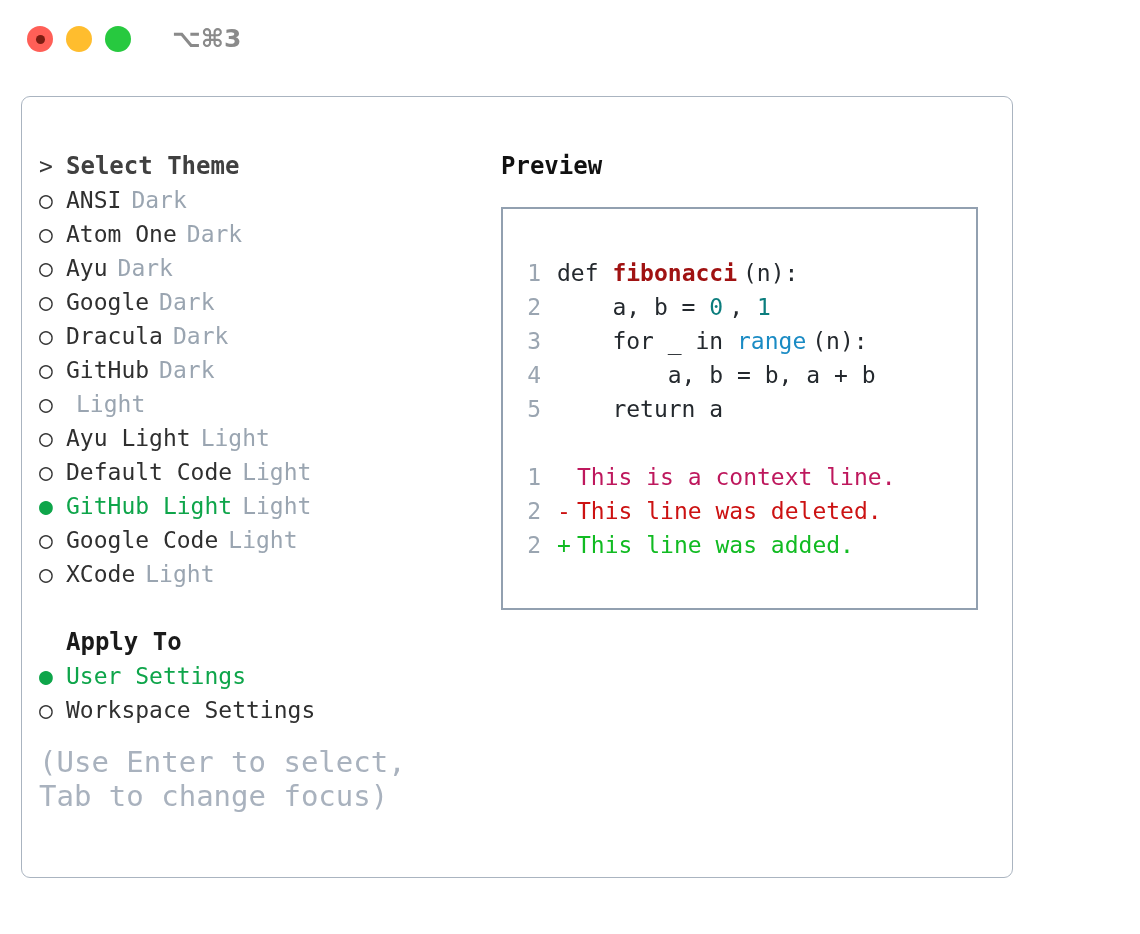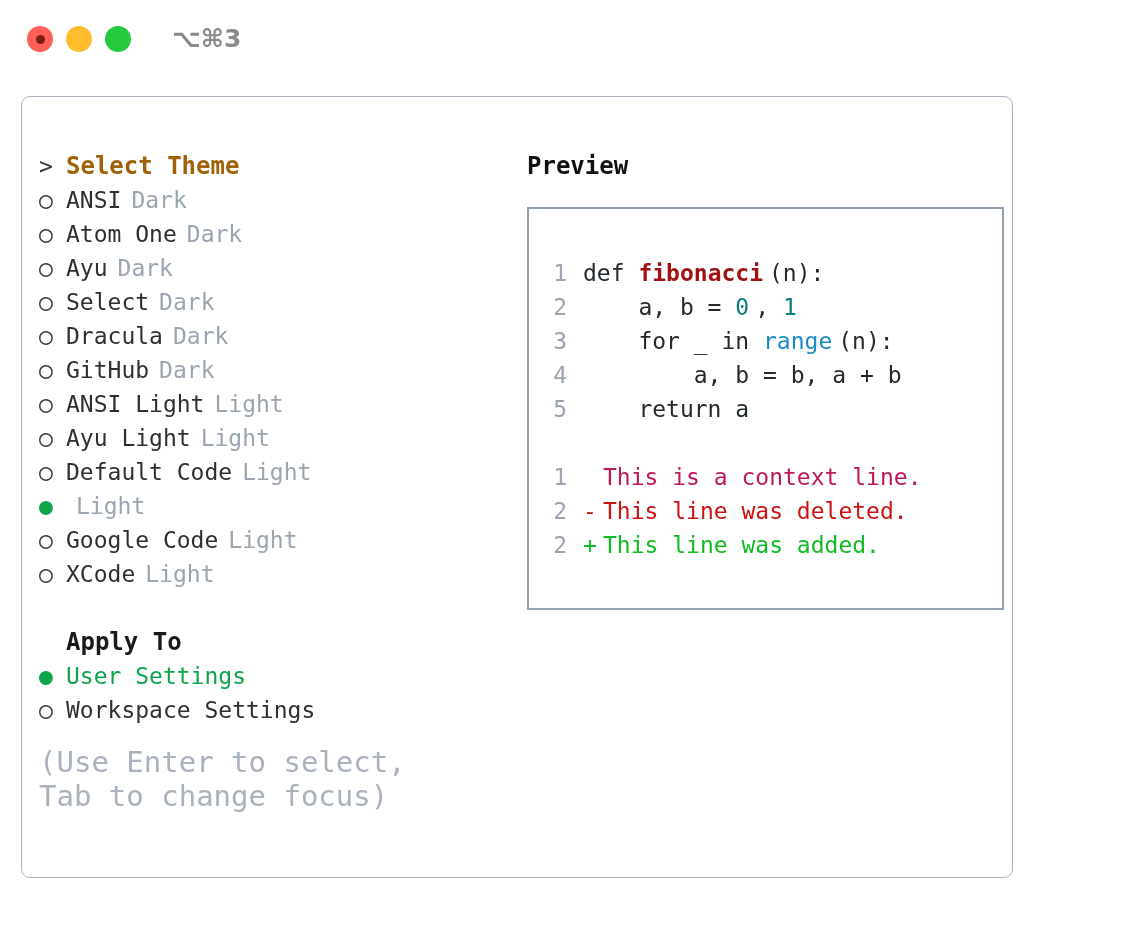--- a/index.html
+++ b/index.html
@@ -116,21 +116,21 @@
     flex: 0 0 27px;
     text-align: left;
     font-size: 23px;
     color: #3a3a3a;
   }
   .marker.sel { color: #0ea54a; }
   .marker.blank { color: transparent; }
 
   .section-title {
     font-weight: 700;
-    color: #a16207;
+    color: #404040;
     font-size: 24px;
   }
   .section-title.plain { font-weight: 700; color: #1a1a1a; }
 
   .item-name {
     color: #2f2f2f;
   }
   .row.selected .item-name { color: #0ea54a; }
 
   .item-tag {
@@ -144,21 +144,21 @@
     margin-top: 18px;
     font-size: 29px;
     line-height: 34px;
     color: #a9b2be;
     width: 410px;
   }
 
   
   .right-col {
     position: absolute;
-    left: 505px;
+    left: 479px;
     top: 52px;
     width: 500px;
   }
 
   .preview-title {
     font-size: 24px;
     font-weight: 700;
     color: #111111;
     line-height: 34px;
     margin-bottom: 24px;
@@ -245,50 +245,50 @@
               <span class="item-name">Atom One</span>
               <span class="item-tag">Dark</span>
             </div>
             <div class="row">
               <span class="marker">○</span>
               <span class="item-name">Ayu</span>
               <span class="item-tag">Dark</span>
             </div>
             <div class="row">
               <span class="marker">○</span>
-              <span class="item-name">Select</span>
+              <span class="item-name">Google</span>
               <span class="item-tag">Dark</span>
             </div>
             <div class="row">
               <span class="marker">○</span>
               <span class="item-name">Dracula</span>
               <span class="item-tag">Dark</span>
             </div>
             <div class="row">
               <span class="marker">○</span>
               <span class="item-name">GitHub</span>
               <span class="item-tag">Dark</span>
             </div>
             <div class="row">
               <span class="marker">○</span>
-              <span class="item-name">ANSI Light</span>
               <span class="item-tag">Light</span>
             </div>
             <div class="row">
               <span class="marker">○</span>
               <span class="item-name">Ayu Light</span>
               <span class="item-tag">Light</span>
             </div>
             <div class="row">
               <span class="marker">○</span>
               <span class="item-name">Default Code</span>
               <span class="item-tag">Light</span>
             </div>
             <div class="row selected">
               <span class="marker sel">●</span>
+              <span class="item-name">GitHub Light</span>
               <span class="item-tag">Light</span>
             </div>
             <div class="row">
               <span class="marker">○</span>
               <span class="item-name">Google Code</span>
               <span class="item-tag">Light</span>
             </div>
             <div class="row">
               <span class="marker">○</span>
               <span class="item-name">XCode</span>

